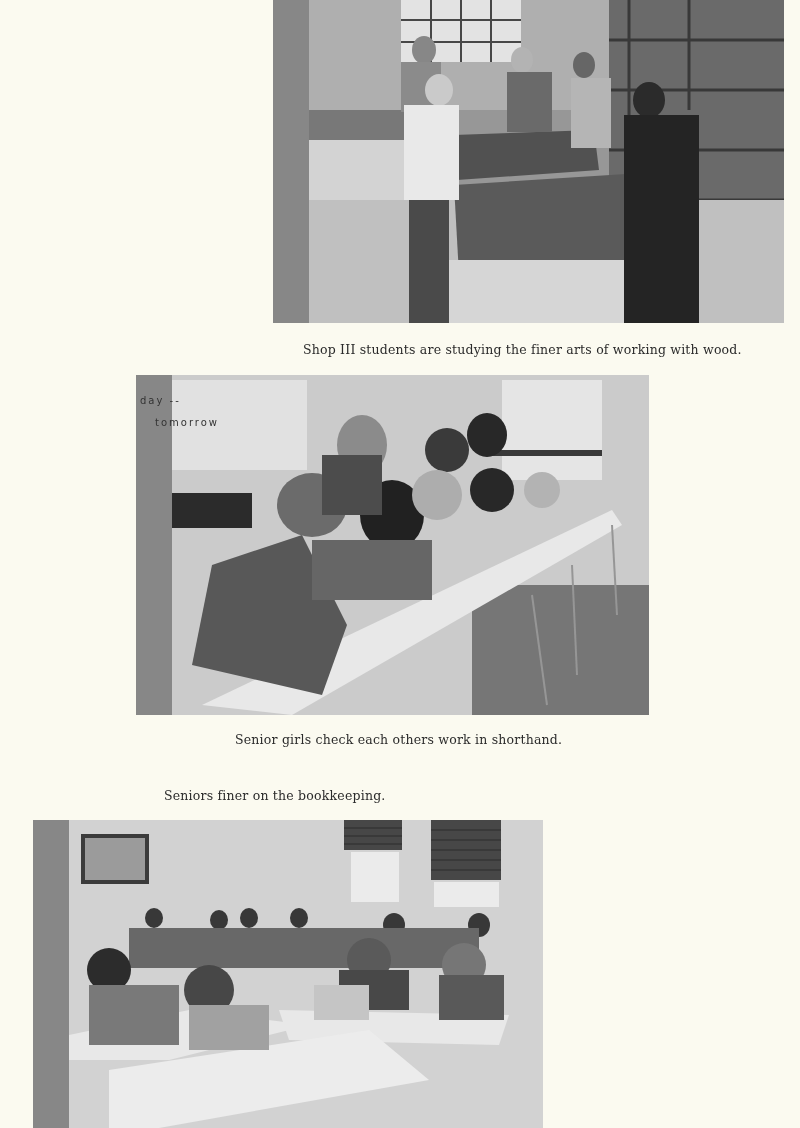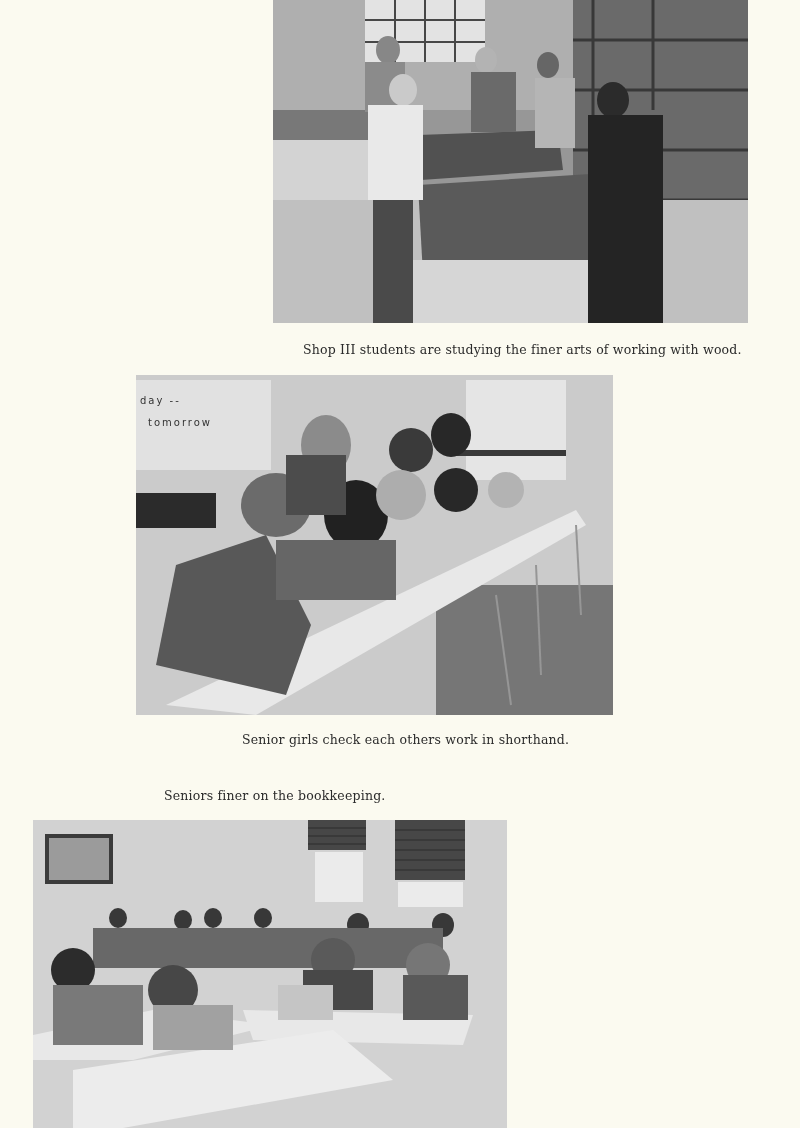--- a/index.html
+++ b/index.html
@@ -6,20 +6,21 @@
     body {
       width: 800px; height: 1128px; position: relative; overflow: hidden;
       background: #fbfaf0;
       font-family: "DejaVu Serif", "Liberation Serif", serif;
       color: #2a2a2a;
     }
     .photo {
       position: absolute; overflow: hidden;
       background: #8a8780;
       filter: grayscale(1);
+      padding-left: 36px;
     }
     .photo svg { width: 100%; height: 100%; display: block; }
     .caption {
       position: absolute; font-size: 12.5px; letter-spacing: 0.2px;
       white-space: nowrap; color: #2b2b2b;
     }
     .chalk {
       position: absolute; font-family: "DejaVu Sans", sans-serif; font-size: 10px;
       color: #333; letter-spacing: 2px;
     }
@@ -101,23 +102,23 @@
     <rect x="140" y="165" width="120" height="60" fill="#6a665e"></rect>
     <ellipse cx="190" cy="70" rx="25" ry="30" fill="#8f8b82"></ellipse>
     <rect x="150" y="80" width="60" height="60" fill="#4f4c45"></rect>
     <ellipse cx="275" cy="75" rx="22" ry="22" fill="#3d3a35"></ellipse>
     <ellipse cx="315" cy="60" rx="20" ry="22" fill="#2a2825"></ellipse>
     <ellipse cx="265" cy="120" rx="25" ry="25" fill="#b1ada4"></ellipse>
     <ellipse cx="320" cy="115" rx="22" ry="22" fill="#2a2825"></ellipse>
     <ellipse cx="370" cy="115" rx="18" ry="18" fill="#b7b3aa"></ellipse>
   </svg>
   <div class="chalk" style="left:4px; top:20px;">day --</div>
-  <div class="chalk" style="left:12px; top:42px;">tomorrow</div>
+  <div class="chalk" style="left:19px; top:42px;">tomorrow</div>
 </div>
-<div class="caption" style="left:242px; top:732px;">Senior girls check each others work in shorthand.</div>
+<div class="caption" style="left:235px; top:732px;">Senior girls check each others work in shorthand.</div>
 
 <div class="caption" style="left:164px; top:788px;">Seniors finer on the bookkeeping.</div>
 
 <div class="photo" style="left:33px; top:820px; width:474px; height:308px;" title="Classroom of seniors studying at desks with books">
   <svg viewBox="0 0 474 308" preserveAspectRatio="none">
     <rect width="474" height="308" fill="#d6d2ca"></rect>
 
     <rect x="12" y="14" width="68" height="50" fill="#3e3b36"></rect>
     <rect x="16" y="18" width="60" height="42" fill="#9f9b92"></rect>
 

